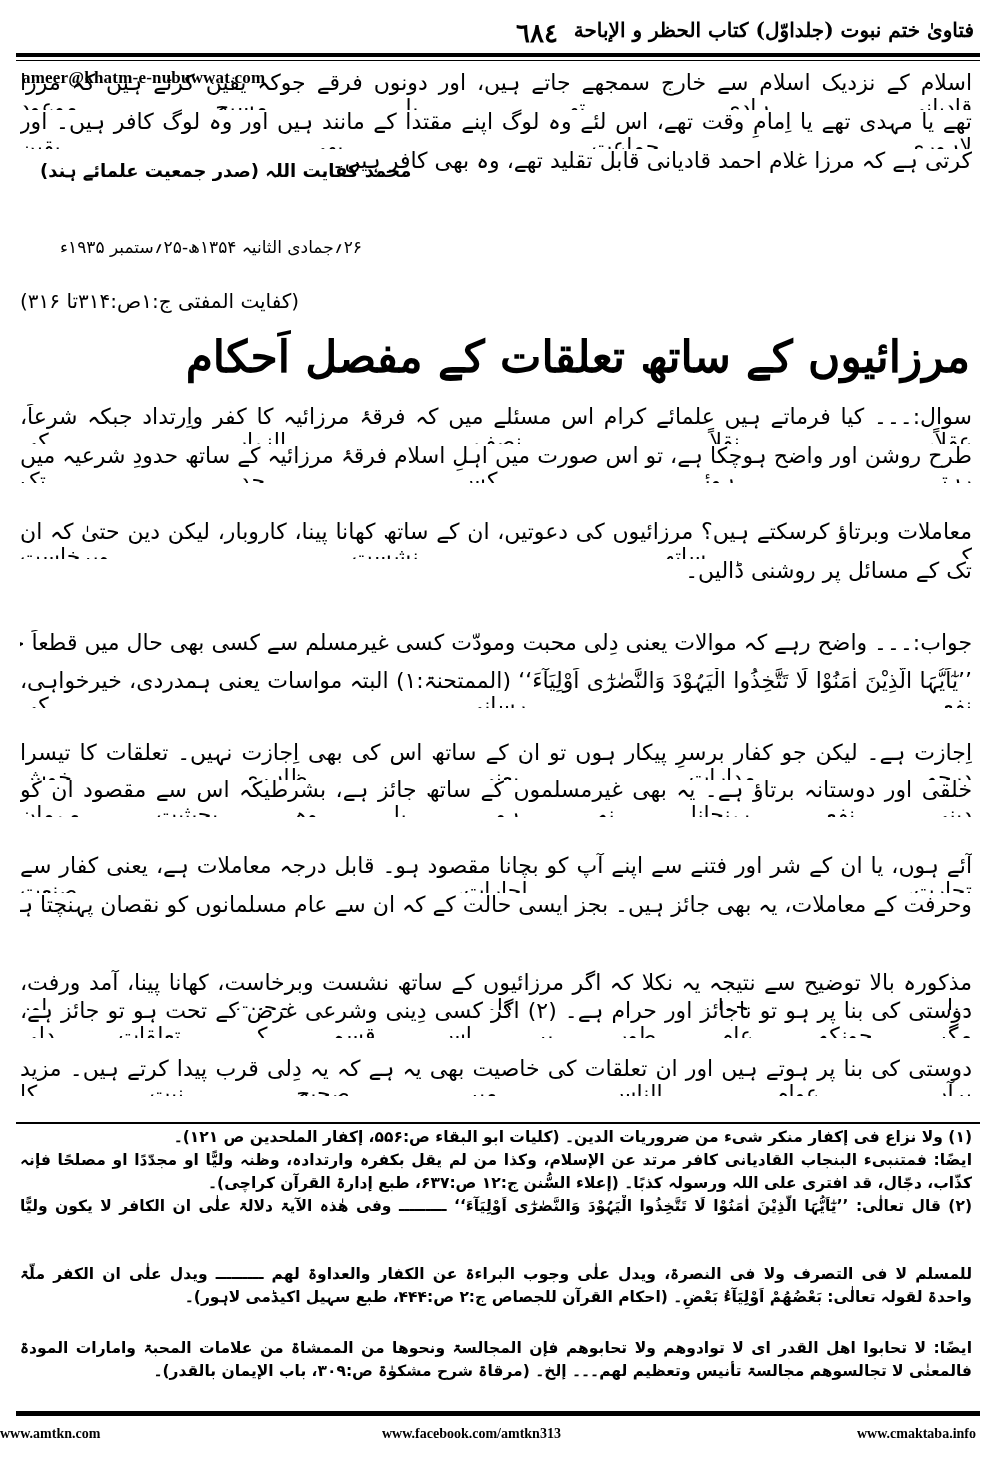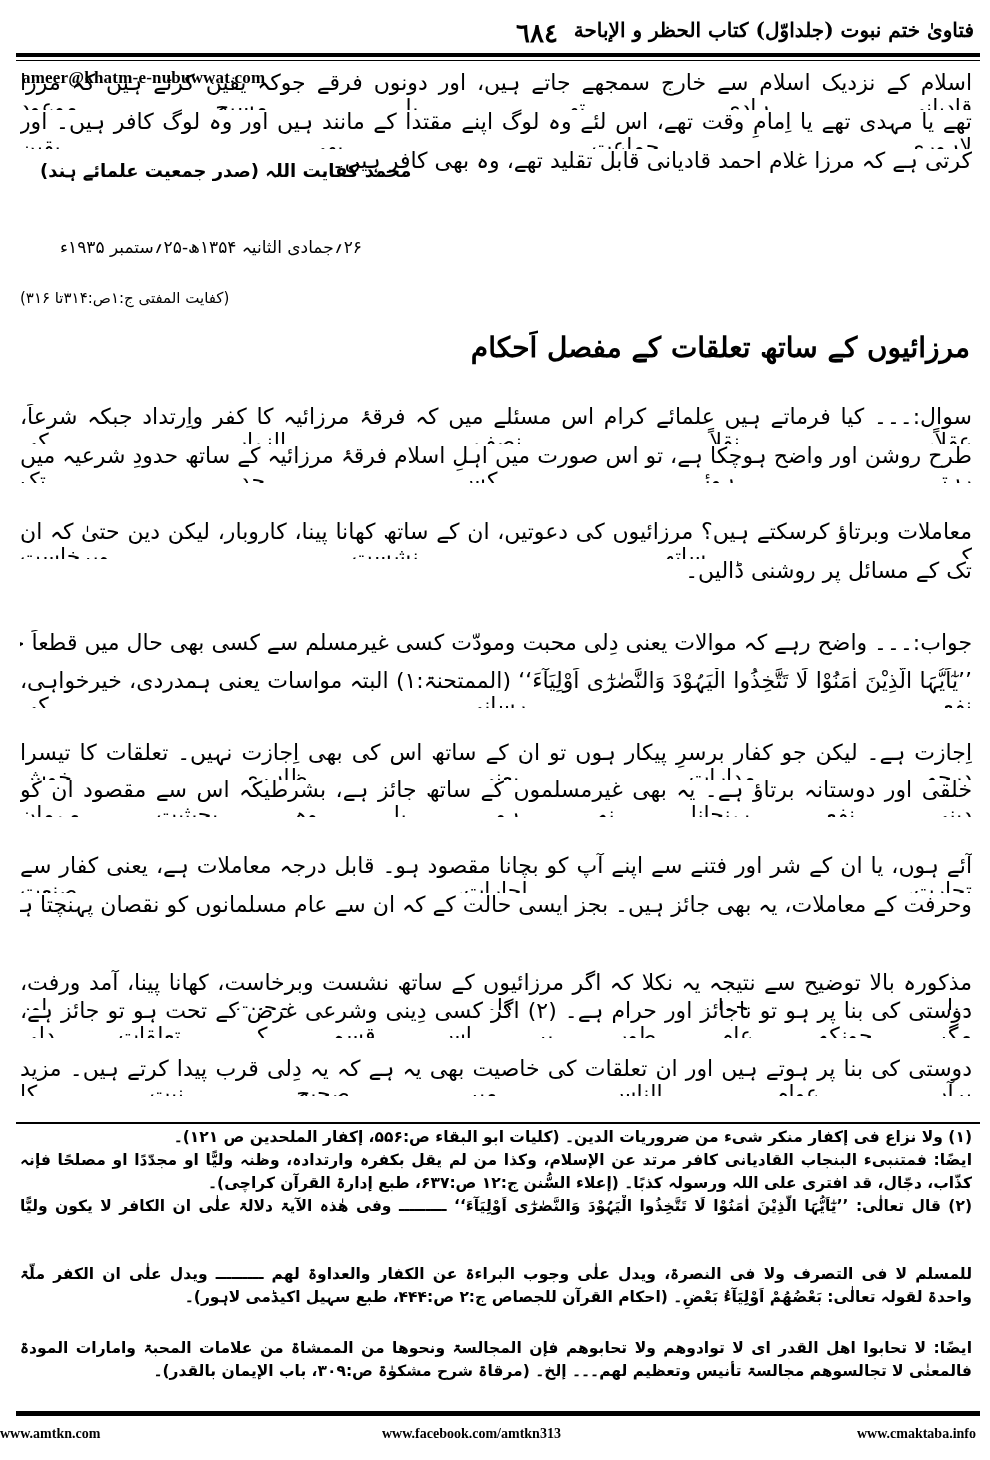--- a/index.html
+++ b/index.html
@@ -9,22 +9,22 @@
   .header { position: absolute; left: 18px; right: 12px; top: 22px; height: 26px; }
   .header .email { position: absolute; left: 4px; top: 2px; font-family: "Liberation Serif", serif; font-weight: bold; font-size: 17px; letter-spacing: 0.2px; margin-top: 44px; }
   .header .pagenum { position: absolute; left: 498px; top: -4px; font-family: "DejaVu Serif", serif; font-weight: bold; font-size: 26px; }
   .header .booktitle { position: absolute; right: 4px; top: -4px; font-family: "DejaVu Serif", serif; font-weight: bold; font-size: 20px; direction: rtl; }
   .rule-thick { position: absolute; left: 16px; right: 10px; height: 4px; background: #000; }
   .rule-thin { position: absolute; left: 16px; right: 10px; height: 1px; background: #000; }
   .line { position: absolute; left: 20px; right: 18px; white-space: nowrap; overflow: hidden; direction: rtl; text-align: right; font-size: 22px; }
   .line.justify { text-align: justify; text-align-last: justify; white-space: normal; height: 40px; }
   .sig { position: absolute; font-size: 18px; font-weight: bold; direction: rtl; white-space: nowrap; }
   .date { position: absolute; left: 60px; top: 237px; font-size: 17px; direction: rtl; white-space: nowrap; }
-  .ref { position: absolute; left: 20px; top: 289px; font-size: 15px; direction: rtl; white-space: nowrap; }
-  .heading { position: absolute; right: 20px; top: 331px; font-family: "DejaVu Serif", serif; font-size: 28px; font-weight: bold; direction: rtl; white-space: nowrap; }
+  .ref { position: absolute; left: 20px; top: 289px; font-size: 20px; direction: rtl; white-space: nowrap; }
+  .heading { position: absolute; right: 20px; top: 331px; font-family: "DejaVu Serif", serif; font-size: 44px; font-weight: bold; direction: rtl; white-space: nowrap; }
 
   .fn { position: absolute; left: 20px; right: 18px; direction: rtl; font-family: "DejaVu Sans", sans-serif; font-weight: bold; font-size: 15.5px; line-height: 22.7px; white-space: nowrap; overflow: hidden; text-align: right; }
   .fn.justify { text-align: justify; text-align-last: justify; white-space: normal; height: 23px; }
 
   .footer { position: absolute; left: 0; right: 14px; top: 1426px; height: 20px; font-family: "Liberation Serif", serif; font-weight: bold; font-size: 14px; }
   .footer .f-left { position: absolute; left: 0; }
   .footer .f-mid { position: absolute; left: 382px; }
   .footer .f-right { position: absolute; right: 0; }
 </style>
 </head>

